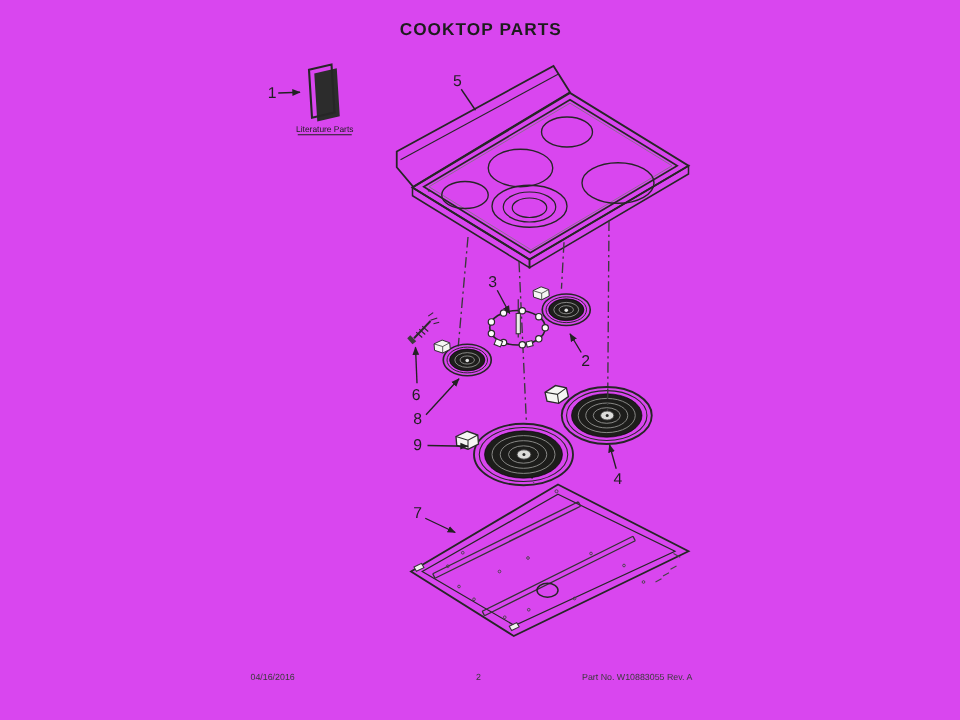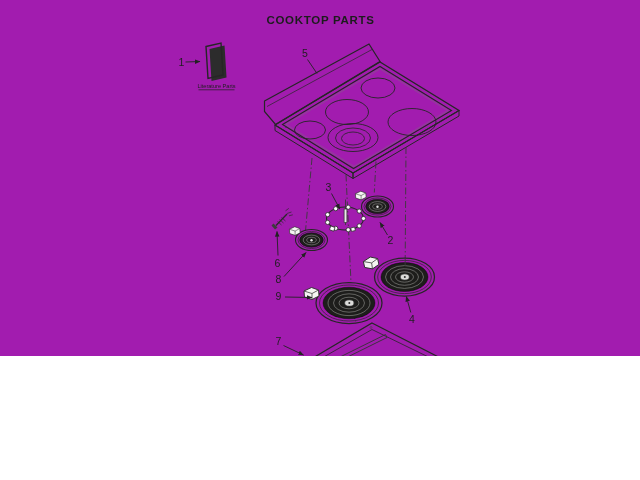--- a/index.html
+++ b/index.html
@@ -1,19 +1,19 @@
 <!DOCTYPE html>
 <html><head>
 <meta charset="utf-8">
 <style>
   html,body { margin:0; padding:0; background:#fff; }
   .page {
     position:relative;
-    width:640px; height:356px;
-    background:#a21caf;
+    width:640px; height:480px;
+    background:#d946ef;
     font-family:"Liberation Sans", sans-serif;
     overflow:hidden;
   }
   svg { position:absolute; left:0; top:0; }
   .title-text { font-family:"Liberation Sans",sans-serif; font-size:11.5px; font-weight:bold; letter-spacing:0.7px; fill:#1c1c1c; }
   .callout { font-family:"Liberation Sans",sans-serif; font-size:10.5px; fill:#1f1f1f; }
   .caption { font-family:"Liberation Sans",sans-serif; font-size:5.6px; fill:#1f1f1f; }
   .footer-text { font-family:"Liberation Sans",sans-serif; font-size:5.9px; fill:#3a3a3a; }
   .ln { stroke:#262626; fill:none; }
   .leader { stroke:#222; stroke-width:0.9; fill:none; }

